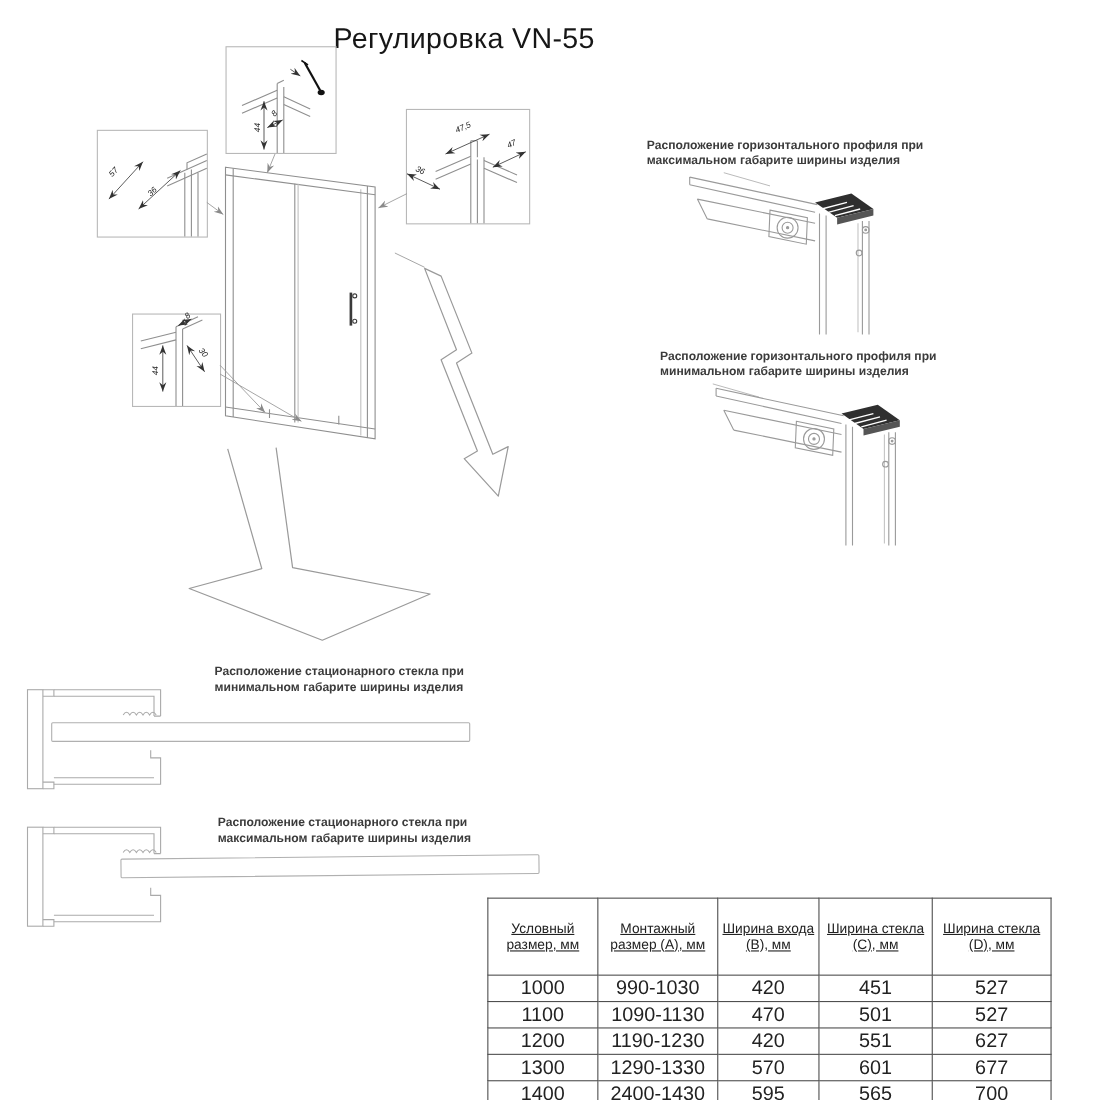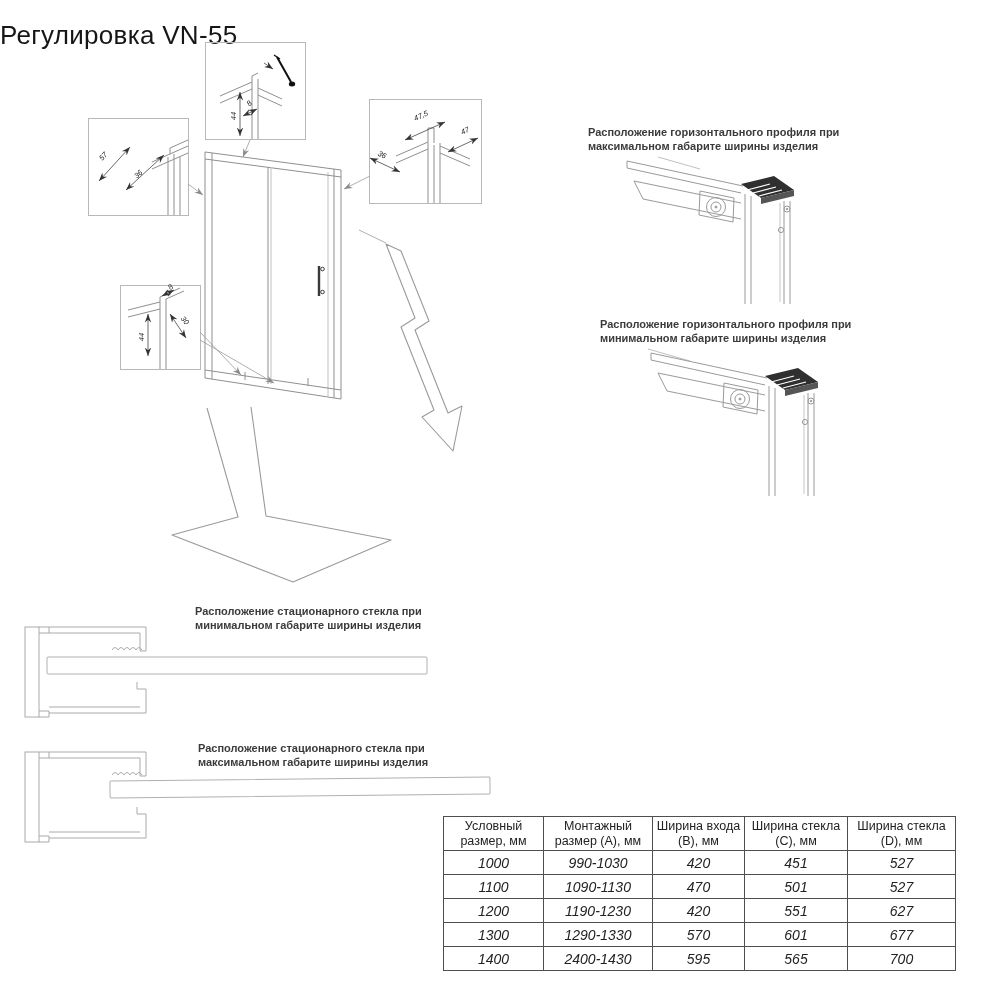--- a/index.html
+++ b/index.html
@@ -1,28 +1,28 @@
 <!DOCTYPE html>
 <html><head>
 <meta charset="utf-8">
 <style>
   html,body{margin:0;padding:0;background:#ffffff;}
   body{width:1000px;height:1000px;position:relative;overflow:hidden;
        font-family:"Liberation Sans", sans-serif;color:#1f1f1f;}
-  .title{position:absolute;top:20px;left:0;width:844px;text-align:left;
+  .title{position:absolute;top:20px;left:0;width:844px;text-align:center;
          font-size:26px;font-weight:400;color:#161616;letter-spacing:.3px;}
   .drawing{position:absolute;left:0;top:0;}
   .ann{position:absolute;font-size:11px;font-weight:bold;line-height:13.5px;
        color:#3b3b3b;white-space:nowrap;}
   .spec{position:absolute;left:443px;top:816px;width:512px;border-collapse:collapse;
         table-layout:fixed;background:#fff;}
   .spec th,.spec td{border:1px solid #4f4f4f;text-align:center;vertical-align:middle;
         font-weight:normal;color:#222;}
-  .spec th{font-size:12.5px;line-height:15px;height:33px;padding:0 2px;}
-  .spec td{font-size:14px;height:23px;padding:0 2px;font-style:italic;}
+  .spec th{font-size:12.5px;line-height:15px;height:33px;padding:18px 2px;text-decoration:underline;}
+  .spec td{font-size:18px;height:23px;padding:0 2px;}
 </style>
 </head>
 <body>
 
 <div class="title">Регулировка VN-55</div>
 
 <svg class="drawing" width="1000" height="1000" viewBox="0 0 1000 1000">
   <defs>
     <marker id="mae" markerWidth="9" markerHeight="8" refX="8.5" refY="4" orient="auto" markerUnits="userSpaceOnUse">
       <path d="M8.5,4 L0,0.8 L2.8,4 L0,7.2 Z" fill="#333"></path>

